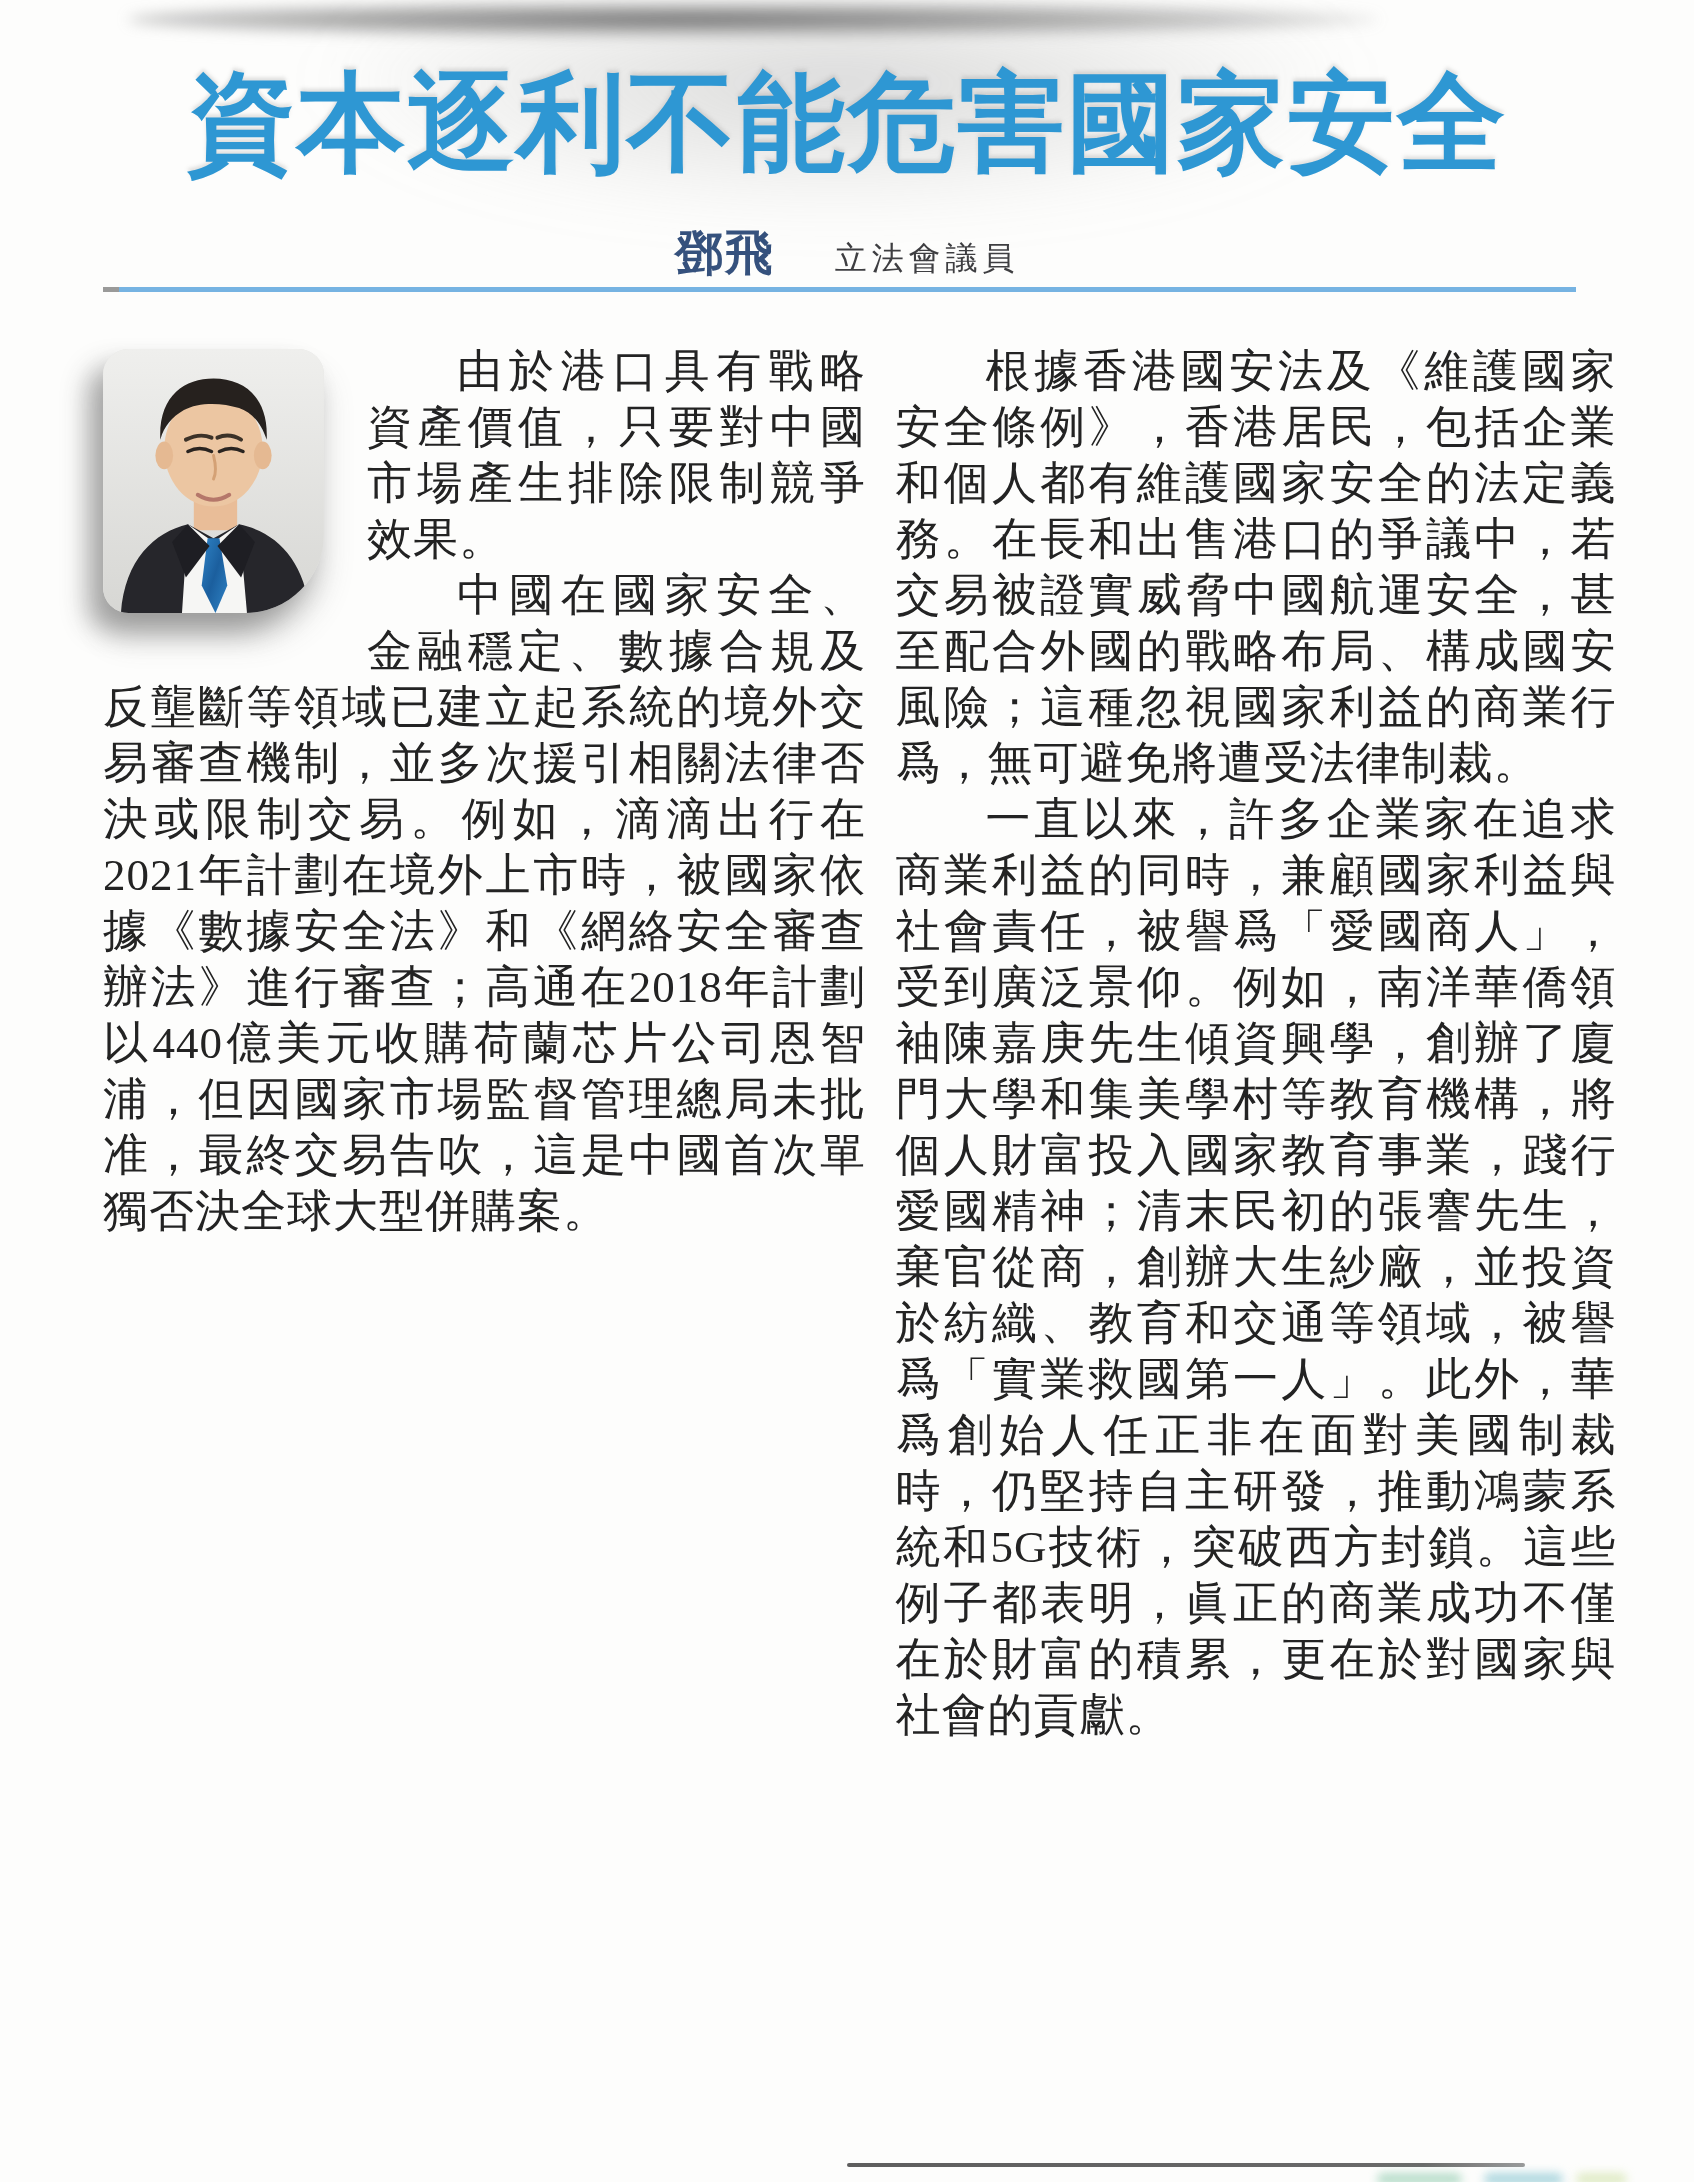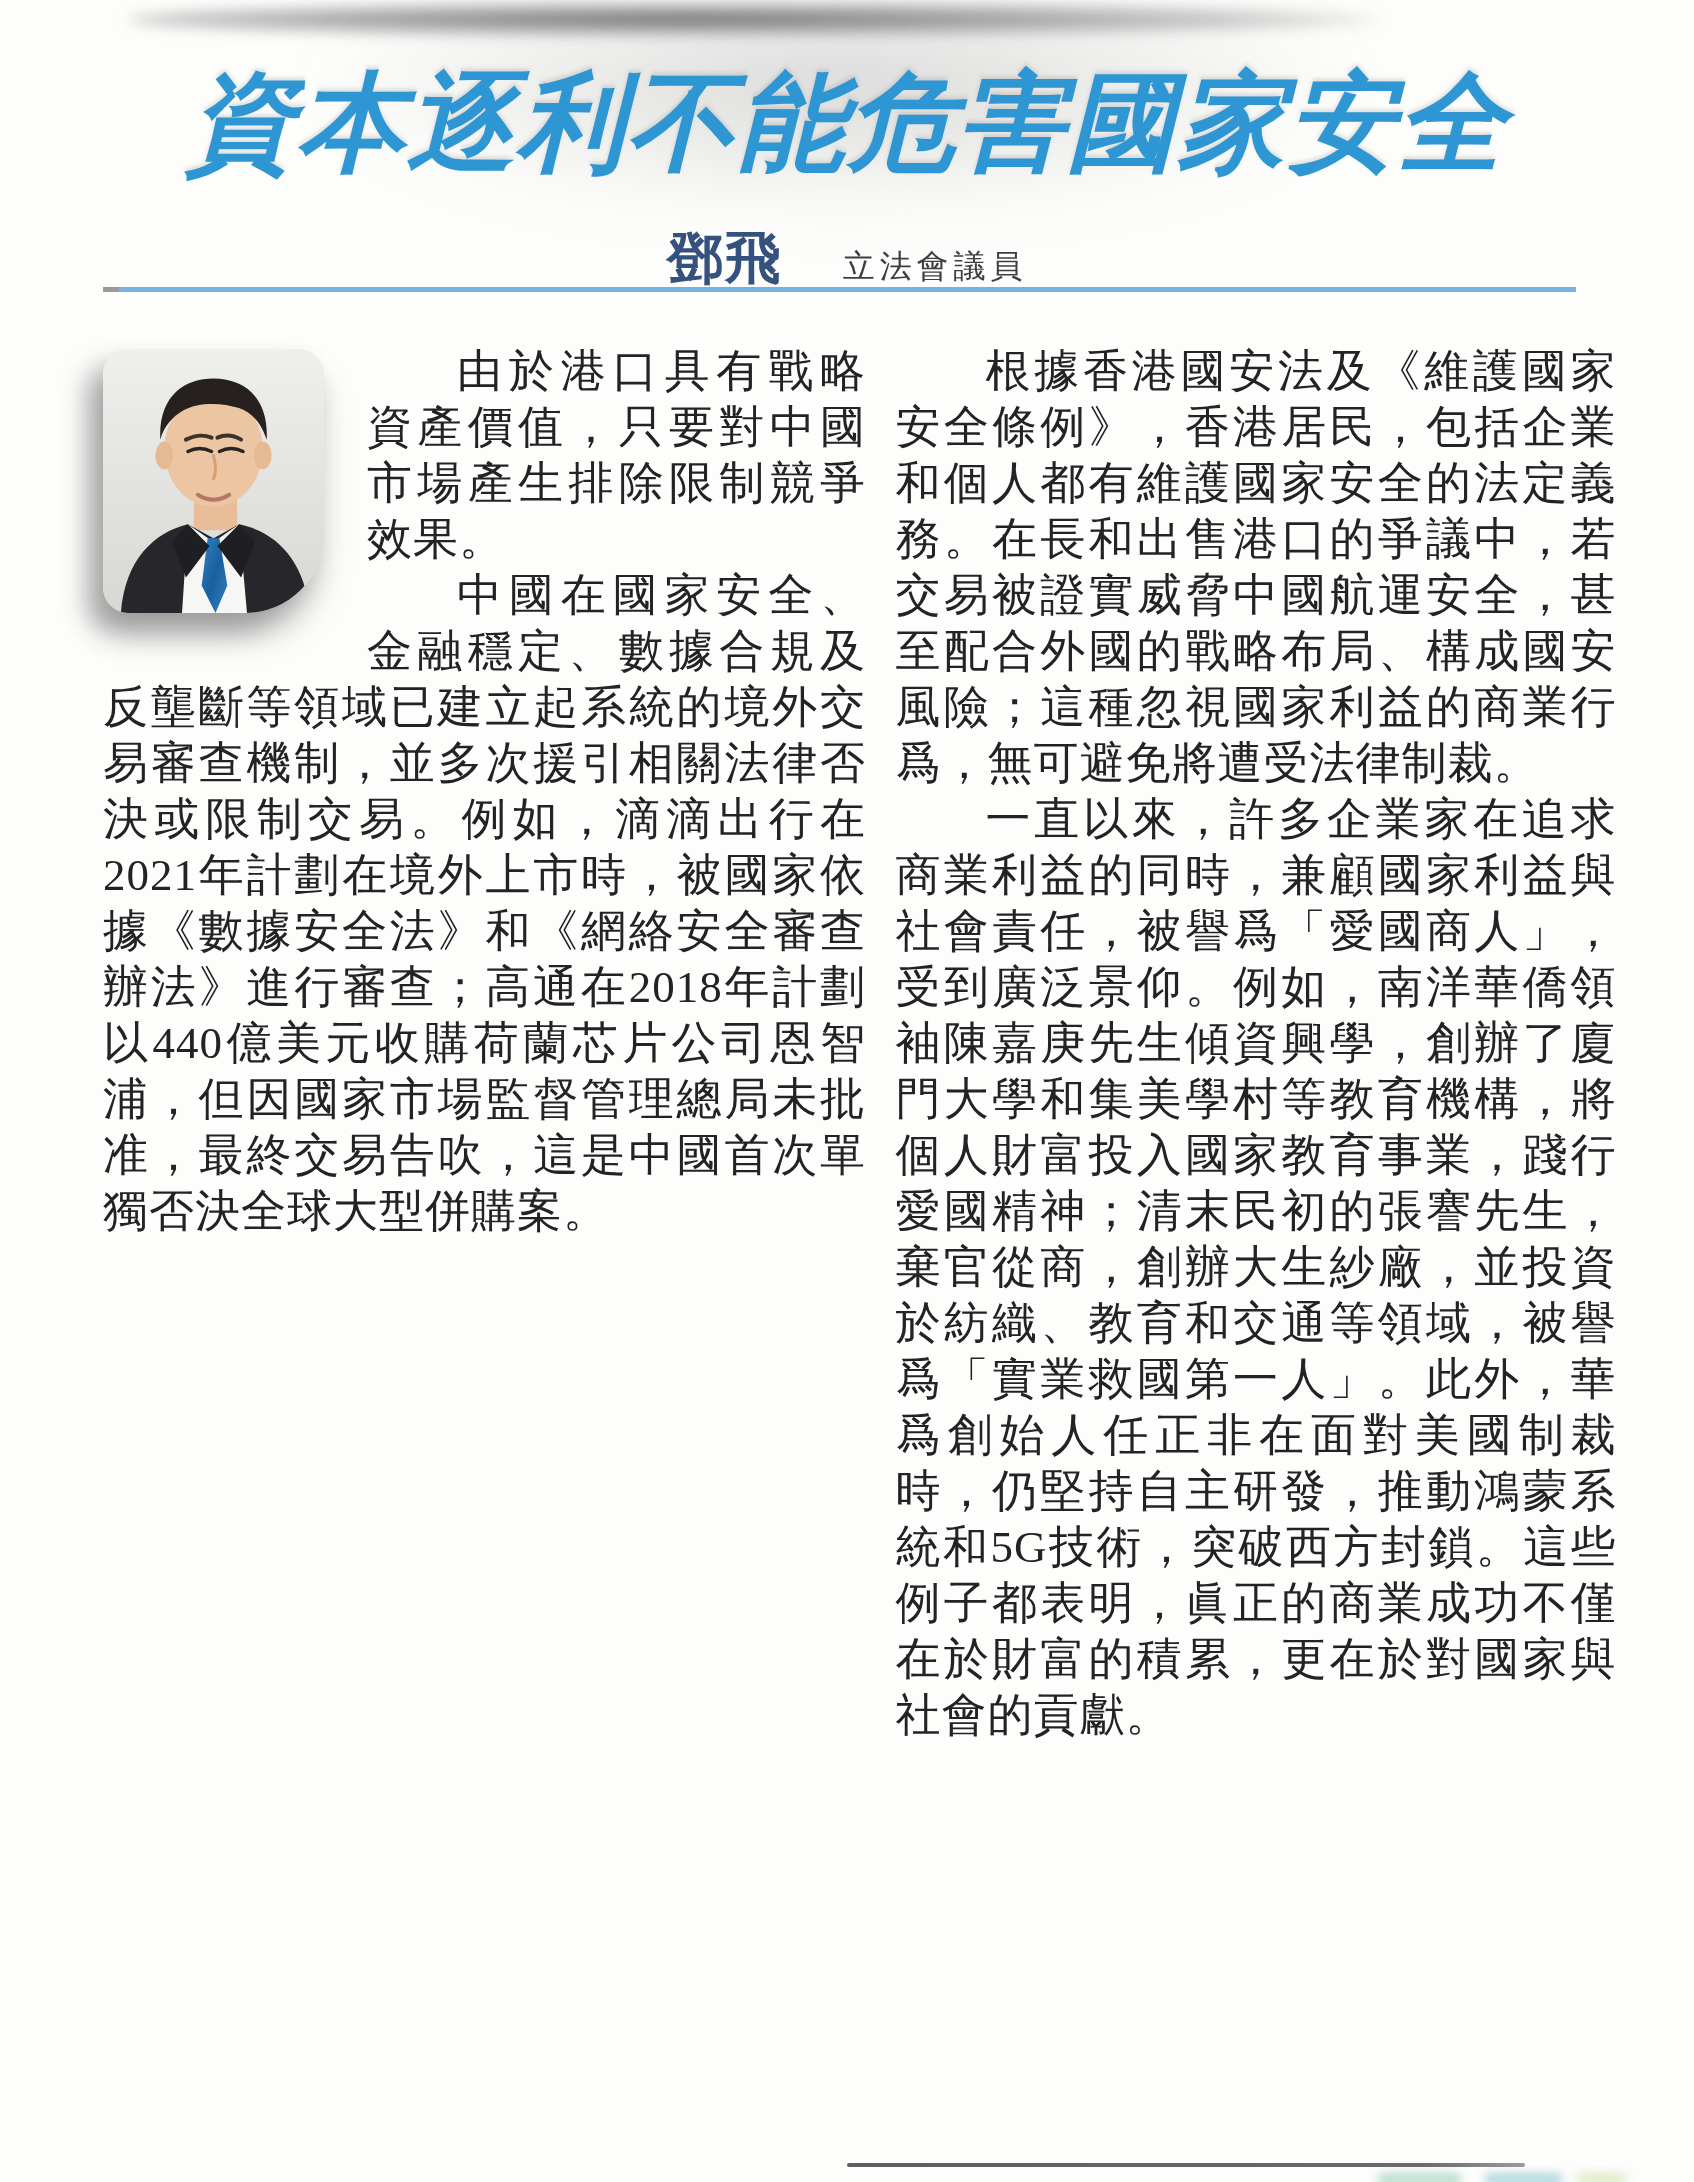--- a/index.html
+++ b/index.html
@@ -21,29 +21,28 @@
     background:radial-gradient(ellipse at 50% 28%, rgba(150,150,150,.34), transparent 66%);
     filter:blur(27.6px);
   }
   .headline{
     position:absolute;top:51px;left:0;width:100%;
     margin:0;text-align:center;
     font-family:"Liberation Sans","DejaVu Sans",sans-serif;
     font-weight:bold;font-size:108px;letter-spacing:2px;
     color:#2e97d3;
     text-shadow:0 -3px 3.9px rgba(140,140,140,.25);
-    font-style:italic;
   }
   .byline{
     position:absolute;top:221px;left:0;width:100%;
     text-align:center;white-space:nowrap;
   }
   .author{
     font-family:"Liberation Sans","DejaVu Sans",sans-serif;
-    font-weight:bold;font-size:56px;color:#35517d;
+    font-weight:bold;font-size:48px;color:#35517d;
     margin-right:60px;letter-spacing:2px;
   }
   .author-title{
     font-family:Liberation Sans, sans-serif;
     font-size:32px;color:#3e3e41;letter-spacing:4.9px;text-align:right;
   }
   .rule{
     position:absolute;top:287px;left:103px;width:1473px;height:4.9px;
     background:#76b3e2;
   }

